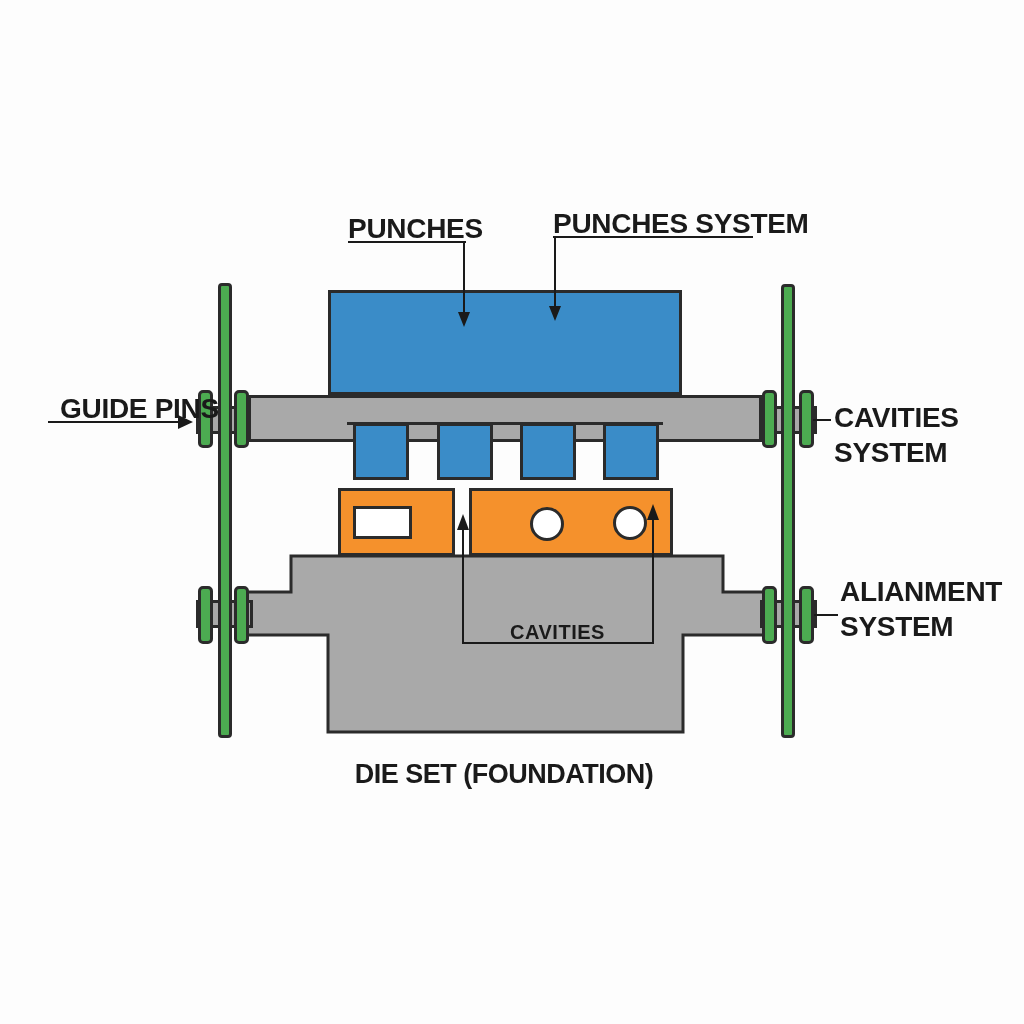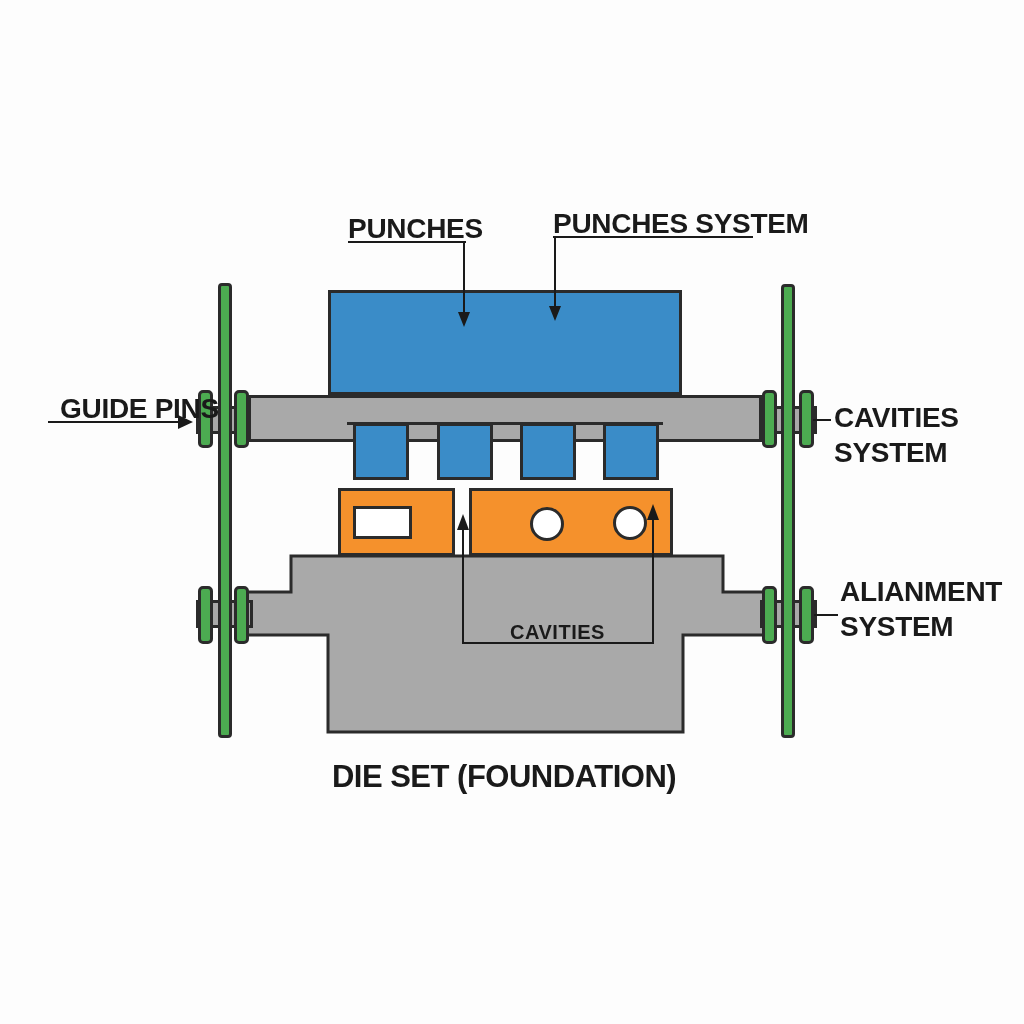--- a/index.html
+++ b/index.html
@@ -25,21 +25,21 @@
   .cavity-circle{background:var(--cavity-white,#ffffff);border-radius:50%;z-index:7;}
   svg.layer{position:absolute;left:0;top:0;z-index:1;pointer-events:none;}
   svg.layer.top{z-index:10;}
   
   .lbl{
     position:absolute;z-index:11;font-weight:600;letter-spacing:-0.3px;
     white-space:nowrap;line-height:1.25;
   }
   .lbl-sm{font-size:28px;}
   .lbl-cavities{font-size:20px;width:191px;text-align:center;letter-spacing:0.5px;}
-  .lbl-title{font-size:31px;width:360px;text-align:center;letter-spacing:-0.5px;}
+  .lbl-title{font-size:27px;width:360px;text-align:center;letter-spacing:-0.5px;}
 </style>
 </head>
 <body>
 
 <svg class="layer" width="1024" height="1024" viewBox="0 0 1024 1024">
   <path d="M291 556 H723 V592 H768 V635 H683 V732 H328 V635 H244 V592 H291 Z" style="fill:var(--plate-gray,#a9a9a9);stroke:var(--outline-dark,#2b2b2b);stroke-width:3;stroke-linejoin:miter;"></path>
 </svg>
 
 <div class="abs shaft outlined" style="left:196px;top:406px;width:57px;height:28px;"></div>
 <div class="abs shaft outlined" style="left:196px;top:600px;width:57px;height:28px;"></div>

